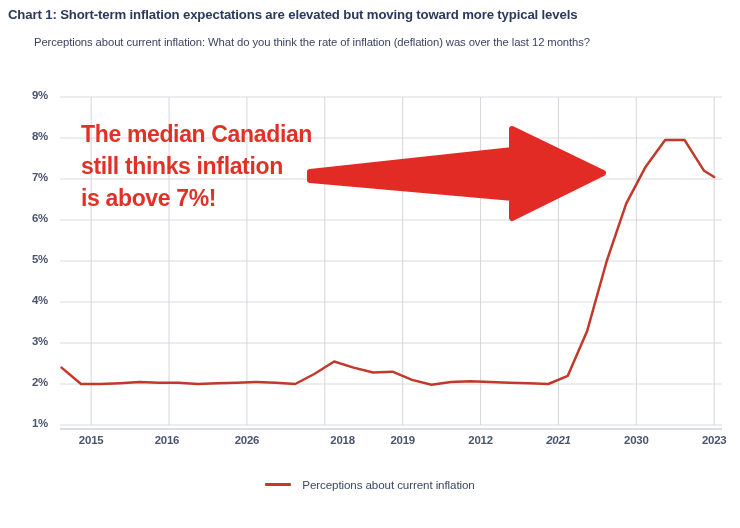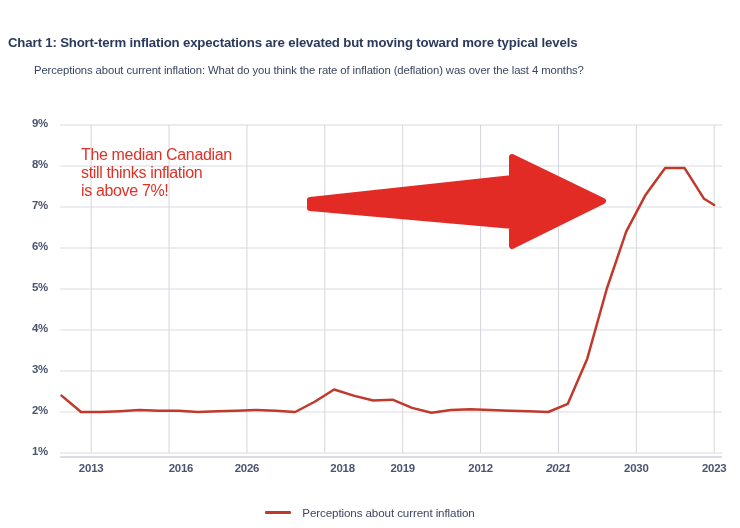--- a/index.html
+++ b/index.html
@@ -10,21 +10,20 @@
   body {
     width: 740px;
     height: 528px;
     position: relative;
     font-family: "Liberation Sans", sans-serif;
     overflow: hidden;
   }
   #page-wrap {
     position: absolute;
     inset: 0;
-    margin-top: 28px;
   }
   .chart-title {
     position: absolute;
     left: 8px;
     top: 7px;
     width: 726px;
     font-size: 13.2px;
     font-weight: bold;
     color: #2b3a5c;
     letter-spacing: -0.15px;
@@ -68,23 +67,23 @@
     text-align: center;
     font-size: 11.4px;
     font-weight: bold;
     color: #4a5470;
     letter-spacing: -0.2px;
   }
   .annotation-text {
     position: absolute;
     left: 81px;
     top: 118px;
-    font-size: 16px;
-    font-weight: normal;
-    line-height: 18px;
+    font-size: 23px;
+    font-weight: bold;
+    line-height: 32px;
     color: #e03127;
     letter-spacing: -0.35px;
     white-space: pre;
   }
   .legend-row {
     position: absolute;
     left: 0;
     top: 478px;
     width: 740px;
     display: flex;
@@ -104,21 +103,21 @@
     color: #3d4764;
     letter-spacing: -0.1px;
   }
 </style>
 </head>
 <body>
 
 <div id="page-wrap">
 
   <div class="chart-title" style="color: rgb(43, 58, 92);">Chart 1: Short-term inflation expectations are elevated but moving toward more typical levels</div>
-  <div class="chart-subtitle">Perceptions about current inflation: What do you think the rate of inflation (deflation) was over the last 4 months?</div>
+  <div class="chart-subtitle">Perceptions about current inflation: What do you think the rate of inflation (deflation) was over the last 12 months?</div>
 
   <div class="plot-frame">
     <svg class="plot-svg" id="plot-svg" width="740" height="528">
         <line x1="60" x2="722" y1="97.00" y2="97.00" stroke="#d9dbe0" stroke-width="1"></line>
         <line x1="60" x2="722" y1="138.00" y2="138.00" stroke="#d9dbe0" stroke-width="1"></line>
         <line x1="60" x2="722" y1="179.00" y2="179.00" stroke="#d9dbe0" stroke-width="1"></line>
         <line x1="60" x2="722" y1="220.00" y2="220.00" stroke="#d9dbe0" stroke-width="1"></line>
         <line x1="60" x2="722" y1="261.00" y2="261.00" stroke="#d9dbe0" stroke-width="1"></line>
         <line x1="60" x2="722" y1="302.00" y2="302.00" stroke="#d9dbe0" stroke-width="1"></line>
         <line x1="60" x2="722" y1="343.00" y2="343.00" stroke="#d9dbe0" stroke-width="1"></line>
@@ -143,22 +142,22 @@
         <div class="ytick-label" style="left: 8px; top: 130px;">8%</div>
         <div class="ytick-label" style="left: 8px; top: 171px;">7%</div>
         <div class="ytick-label" style="left: 8px; top: 212px;">6%</div>
         <div class="ytick-label" style="left: 8px; top: 253px;">5%</div>
         <div class="ytick-label" style="left: 8px; top: 294px;">4%</div>
         <div class="ytick-label" style="left: 8px; top: 335px;">3%</div>
         <div class="ytick-label" style="left: 8px; top: 376px;">2%</div>
         <div class="ytick-label" style="left: 8px; top: 417px;">1%</div>
       </div>
     <div id="xtick-holder">
-        <div class="xtick-label" style="left: 61.1529px; top: 434px;">2013</div>
-        <div class="xtick-label" style="left: 151px; top: 434px;">2016</div>
+        <div class="xtick-label" style="left: 61.1529px; top: 434px;">2015</div>
+        <div class="xtick-label" style="left: 137px; top: 434px;">2016</div>
         <div class="xtick-label" style="left: 216.918px; top: 434px;">2026</div>
         <div class="xtick-label" style="left: 294.8px; top: 434px; text-align: right;">2018</div>
         <div class="xtick-label" style="left: 372.682px; top: 434px; text-align: center;">2019</div>
         <div class="xtick-label" style="left: 450.565px; top: 434px;">2012</div>
         <div class="xtick-label" style="left: 528.447px; top: 434px; font-style: italic;">2021</div>
         <div class="xtick-label" style="left: 606.329px; top: 434px;">2030</div>
         <div class="xtick-label" style="left: 684.212px; top: 434px;">2023</div>
       </div>
   </div>
 

